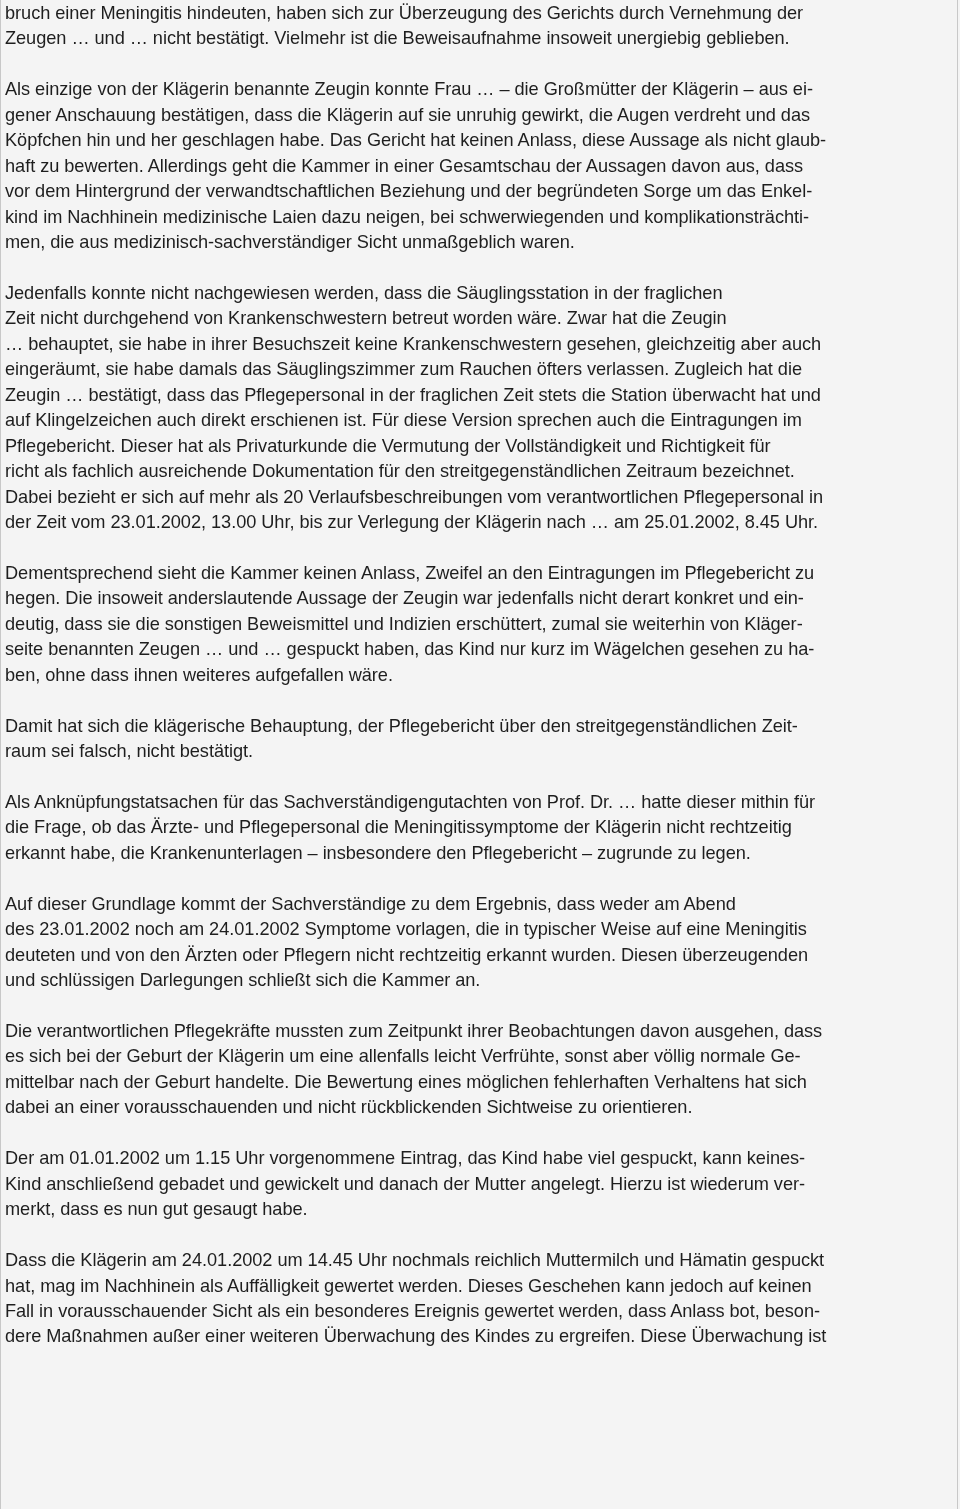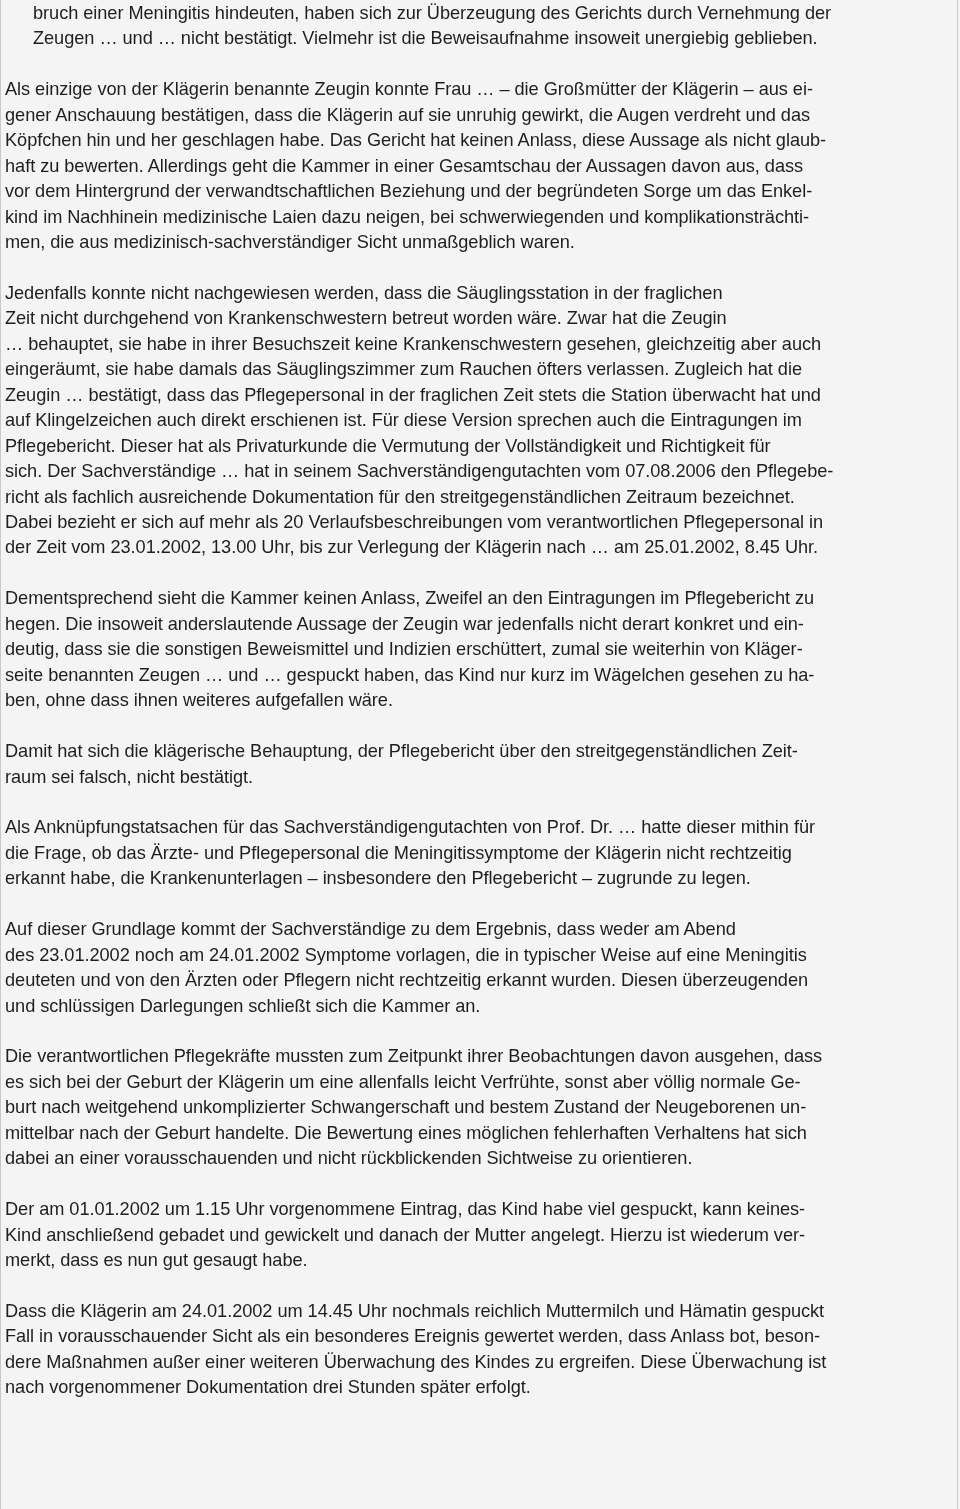--- a/index.html
+++ b/index.html
@@ -29,21 +29,20 @@
       line-height: 25.45px;
       color: #1e1e1e;
       letter-spacing: -0.05px;
     }
     .para {
       margin: 0 0 25.45px 0;
       white-space: normal;
     }
     .para:first-child {
       margin-top: 1px;
-      margin-left: 28px;
     }
     .line {
       display: block;
       white-space: nowrap;
     }
     .bold {
       font-weight: normal;
     }
   </style>
 </head>
@@ -64,21 +63,20 @@
       <span class="line"><span>men, die aus medizinisch-sachverständiger Sicht unmaßgeblich waren.</span></span>
     </p>
     <p class="para">
       <span class="line"><span class="bold">Jedenfalls konnte nicht nachgewiesen werden, dass die Säuglingsstation in der fraglichen</span></span>
       <span class="line"><span class="bold">Zeit nicht durchgehend von Krankenschwestern betreut worden wäre.</span><span> Zwar hat die Zeugin</span></span>
       <span class="line"><span>… behauptet, sie habe in ihrer Besuchszeit keine Krankenschwestern gesehen, gleichzeitig aber auch</span></span>
       <span class="line"><span>eingeräumt, sie habe damals das Säuglingszimmer zum Rauchen öfters verlassen. Zugleich hat die</span></span>
       <span class="line"><span>Zeugin … bestätigt, dass das Pflegepersonal in der fraglichen Zeit stets die Station überwacht hat und</span></span>
       <span class="line"><span>auf Klingelzeichen auch direkt erschienen ist. Für diese Version sprechen auch die </span><span class="bold">Eintragungen im</span></span>
       <span class="line"><span class="bold">Pflegebericht</span><span>. Dieser hat als Privaturkunde die Vermutung der Vollständigkeit und Richtigkeit für</span></span>
-      <span class="line"><span>sich. Der Sachverständige … hat in seinem Sachverständigengutachten vom 07.08.2006 den Pflegebe-</span></span>
       <span class="line"><span>richt als fachlich ausreichende Dokumentation für den streitgegenständlichen Zeitraum bezeichnet.</span></span>
       <span class="line"><span>Dabei bezieht er sich auf mehr als 20 Verlaufsbeschreibungen vom verantwortlichen Pflegepersonal in</span></span>
       <span class="line"><span>der Zeit vom 23.01.2002, 13.00 Uhr, bis zur Verlegung der Klägerin nach … am 25.01.2002, 8.45 Uhr.</span></span>
     </p>
     <p class="para">
       <span class="line"><span>Dementsprechend sieht die Kammer keinen Anlass, Zweifel an den Eintragungen im Pflegebericht zu</span></span>
       <span class="line"><span>hegen. Die insoweit anderslautende Aussage der Zeugin war jedenfalls nicht derart konkret und ein-</span></span>
       <span class="line"><span>deutig, dass sie die sonstigen Beweismittel und Indizien erschüttert, zumal sie weiterhin von Kläger-</span></span>
       <span class="line"><span>seite benannten Zeugen … und … gespuckt haben, das Kind nur kurz im Wägelchen gesehen zu ha-</span></span>
       <span class="line"><span>ben, ohne dass ihnen weiteres aufgefallen wäre.</span></span>
@@ -94,28 +92,27 @@
     </p>
     <p class="para">
       <span class="line"><span>Auf dieser Grundlage kommt der Sachverständige zu dem Ergebnis, dass weder am Abend</span></span>
       <span class="line"><span>des 23.01.2002 noch am 24.01.2002 Symptome vorlagen, die in typischer Weise auf eine Meningitis</span></span>
       <span class="line"><span>deuteten und von den Ärzten oder Pflegern nicht rechtzeitig erkannt wurden. Diesen überzeugenden</span></span>
       <span class="line"><span>und schlüssigen Darlegungen schließt sich die Kammer an.</span></span>
     </p>
     <p class="para">
       <span class="line"><span>Die verantwortlichen Pflegekräfte mussten zum Zeitpunkt ihrer Beobachtungen davon ausgehen, dass</span></span>
       <span class="line"><span>es sich bei der Geburt der Klägerin um eine allenfalls leicht Verfrühte, sonst aber völlig normale Ge-</span></span>
-      <span class="line"><span>burt nach weitgehend unkomplizierter Schwangerschaft und bestem Zustand der Neugeborenen un-</span></span>
       <span class="line"><span>mittelbar nach der Geburt handelte. Die Bewertung eines möglichen fehlerhaften Verhaltens hat sich</span></span>
       <span class="line"><span>dabei an einer vorausschauenden und nicht rückblickenden Sichtweise zu orientieren.</span></span>
     </p>
     <p class="para">
       <span class="line"><span>Der am 01.01.2002 um 1.15 Uhr vorgenommene Eintrag, das Kind habe viel gespuckt, kann keines-</span></span>
       <span class="line"><span>Kind anschließend gebadet und gewickelt und danach der Mutter angelegt. Hierzu ist wiederum ver-</span></span>
       <span class="line"><span>merkt, dass es nun gut gesaugt habe.</span></span>
     </p>
     <p class="para">
       <span class="line"><span>Dass die Klägerin am 24.01.2002 um 14.45 Uhr nochmals reichlich Muttermilch und Hämatin gespuckt</span></span>
+      <span class="line"><span>hat, mag im Nachhinein als Auffälligkeit gewertet werden. Dieses Geschehen kann jedoch auf keinen</span></span>
       <span class="line"><span>Fall in vorausschauender Sicht als ein besonderes Ereignis gewertet werden, dass Anlass bot, beson-</span></span>
       <span class="line"><span>dere Maßnahmen außer einer weiteren Überwachung des Kindes zu ergreifen. Diese Überwachung ist</span></span>
-      <span class="line"><span>nach vorgenommener Dokumentation drei Stunden später erfolgt.</span></span>
     </p>
   </div>
 
 </body></html>

